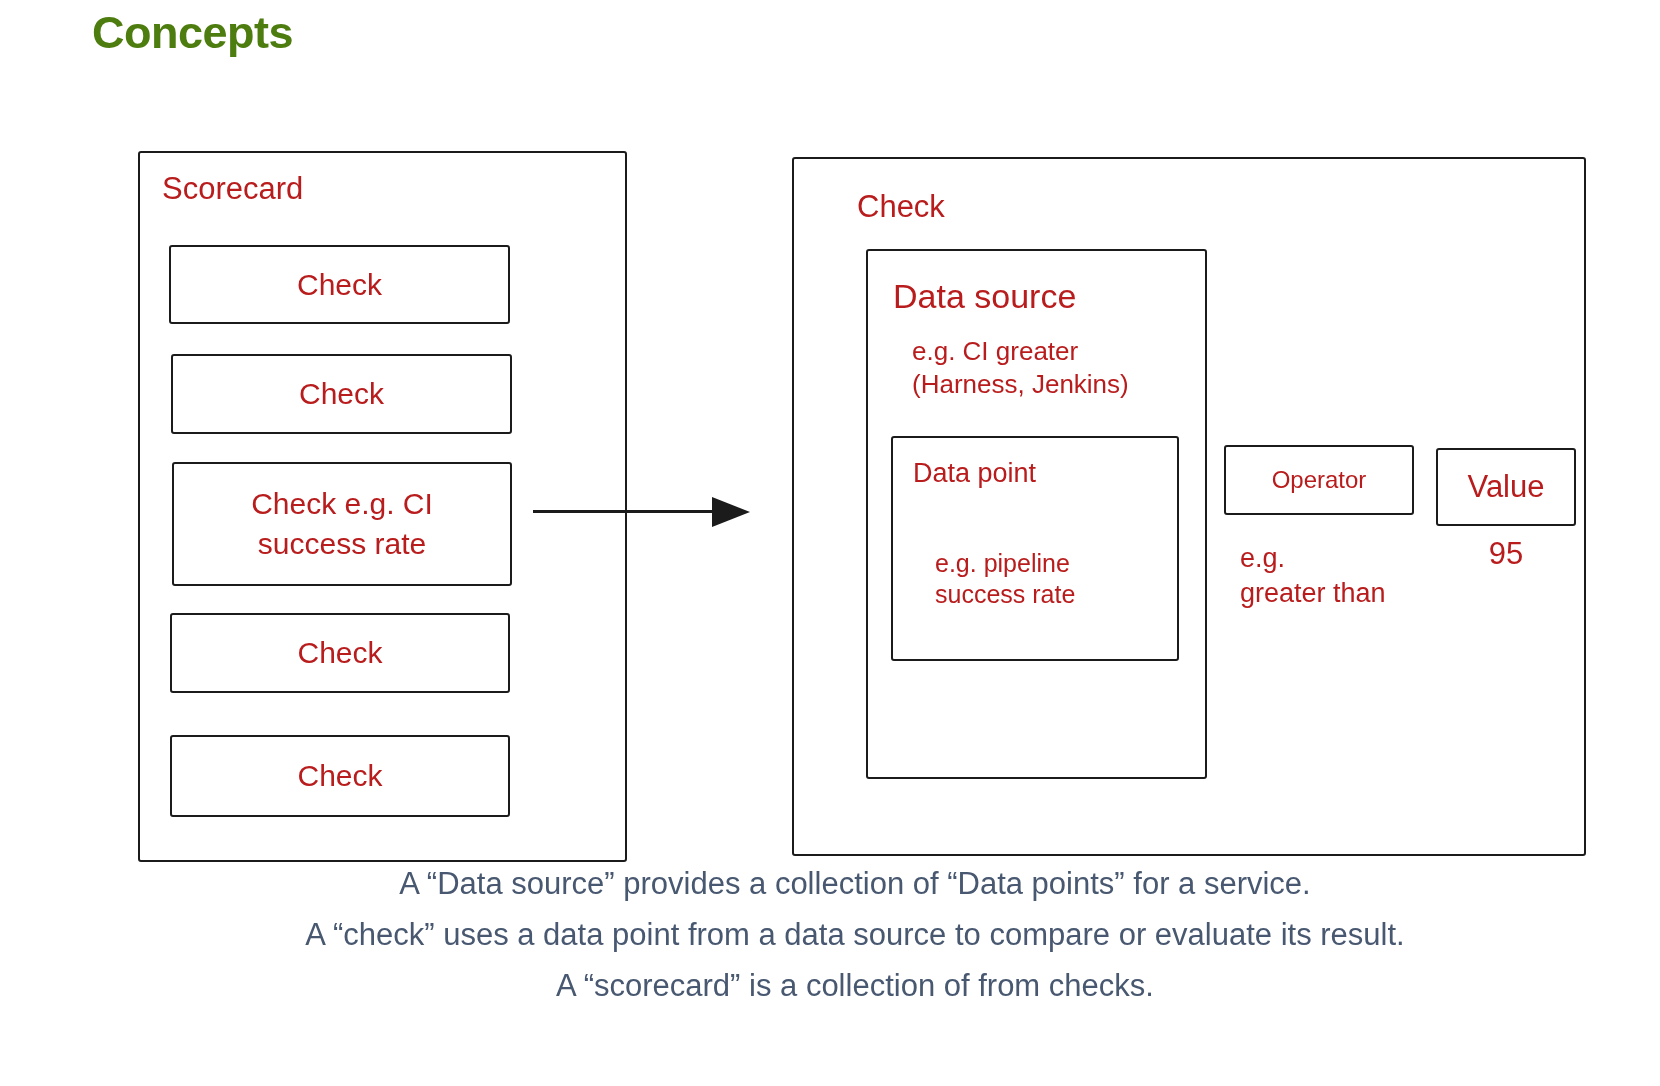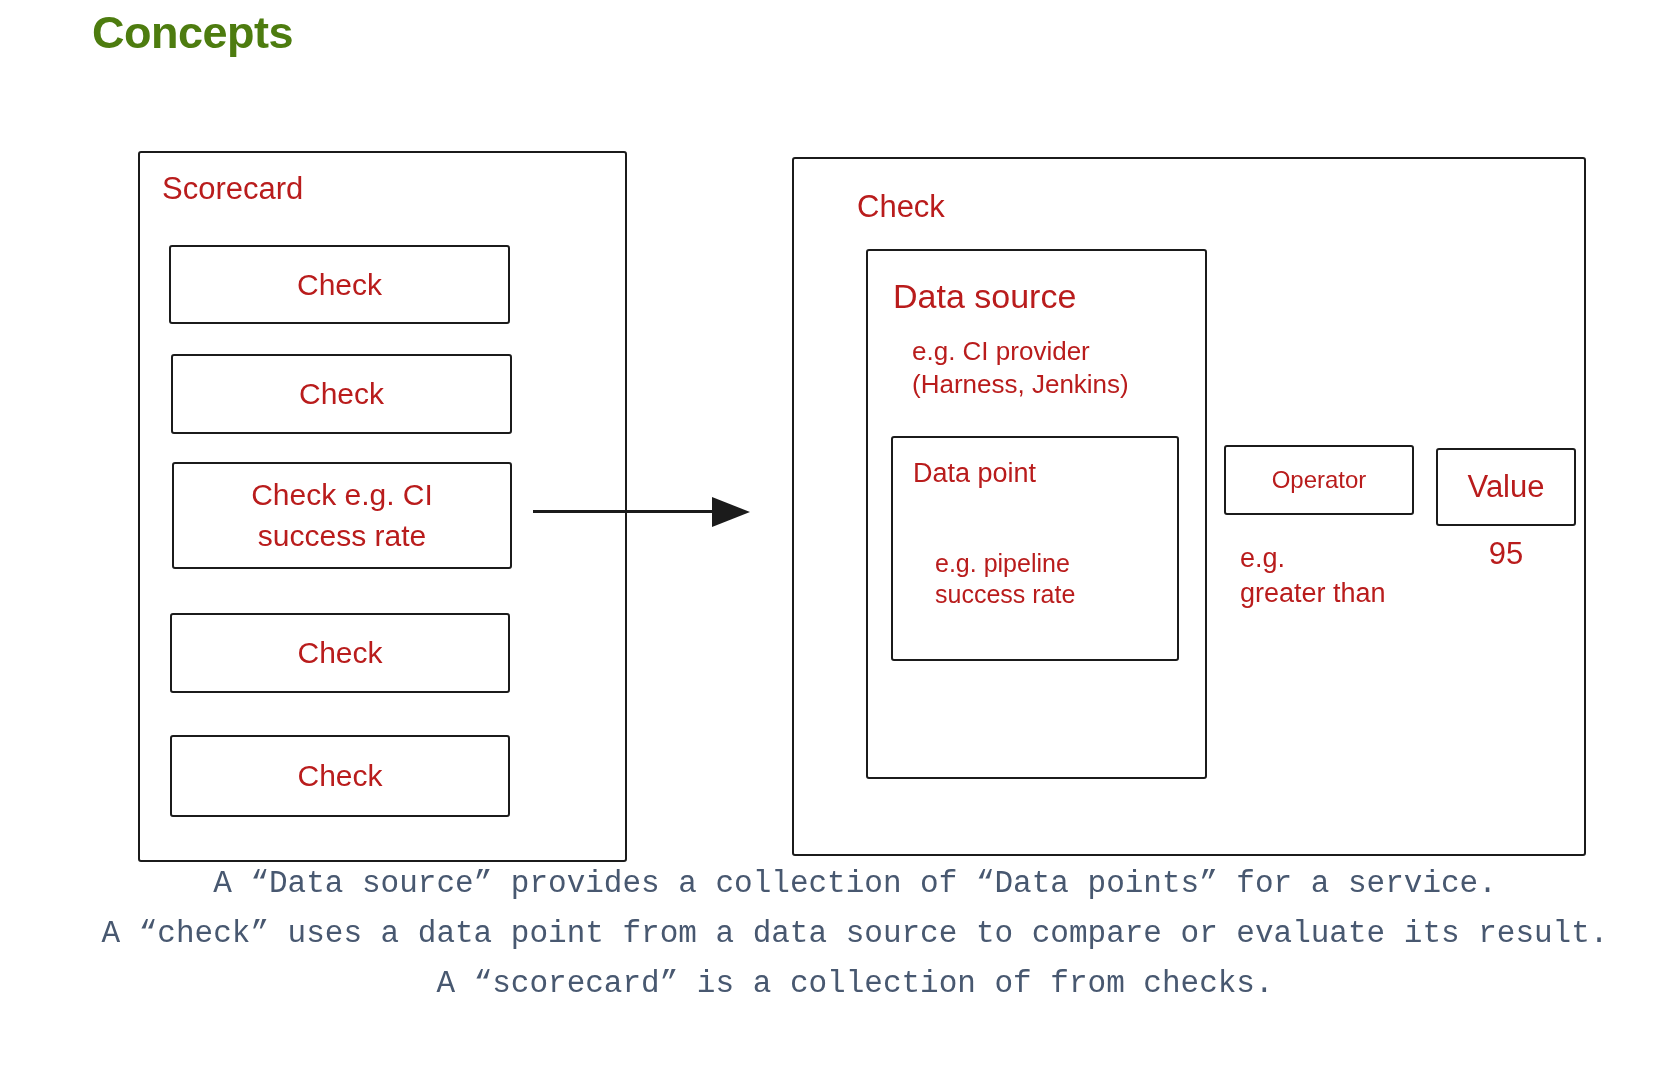--- a/index.html
+++ b/index.html
@@ -52,21 +52,21 @@
     text-align: center;
   }
 
   
   .scorecard-box   { left: 138px; top: 151px; width: 489px; height: 711px; }
   .scorecard-label { left: 22px;  top: 18px;  font-size: 31px; }
 
   .check-row { font-size: 30px; }
   .check-1 { left: 29px; top: 92px;  width: 341px; height: 79px; }
   .check-2 { left: 31px; top: 201px; width: 341px; height: 80px; }
-  .check-3 { left: 32px; top: 309px; width: 340px; height: 107px; line-height: 1.35; }
+  .check-3 { left: 32px; top: 309px; width: 340px; height: 124px; line-height: 1.35; }
   .check-4 { left: 30px; top: 460px; width: 340px; height: 80px; }
   .check-5 { left: 30px; top: 582px; width: 340px; height: 82px; }
 
   
   .arrow-line {
     position: absolute;
     left: 533px; top: 510px;
     width: 182px; height: 3px;
     background: #1b1b1b;
   }
@@ -98,21 +98,21 @@
   .value-example     { position: absolute; left: 642px; top: 377px; width: 140px; text-align: center; font-size: 31px; }
 
   
   .caption {
     position: absolute;
     left: 55px; top: 866px; width: 1600px;
     text-align: center;
     font-size: 31px;
     color: #485870;
   }
-  .caption-line { margin-bottom: 15px; font-family: Liberation Mono, monospace; }
+  .caption-line { margin-bottom: 15px; }
 </style>
 </head>
 <body>
 
 <div class="canvas">
 
   <div class="page-title ui-text">Concepts</div>
 
   <div class="sketch scorecard-box">
     <div class="box-label-tl hand scorecard-label">Scorecard</div>
@@ -145,21 +145,21 @@
     <div class="arrow-line"></div>
     <div class="arrow-head"></div>
   </div>
 
   <div class="sketch checkdetail-box">
     <div class="box-label-tl hand checkdetail-label">Check</div>
 
     <div class="sketch datasource-box">
       <div class="box-label-tl hand datasource-title">Data source</div>
       <div class="hand datasource-example">
-        <span style="display:block">e.g. CI provider</span>
+        <span style="display:block">e.g. CI greater</span>
         <span style="display:block">(Harness, Jenkins)</span>
       </div>
 
       <div class="sketch datapoint-box">
         <div class="box-label-tl hand datapoint-title">Data point</div>
         <div class="hand datapoint-example">
           <span style="display:block">e.g. pipeline</span>
           <span style="display:block">success rate</span>
         </div>
       </div>

